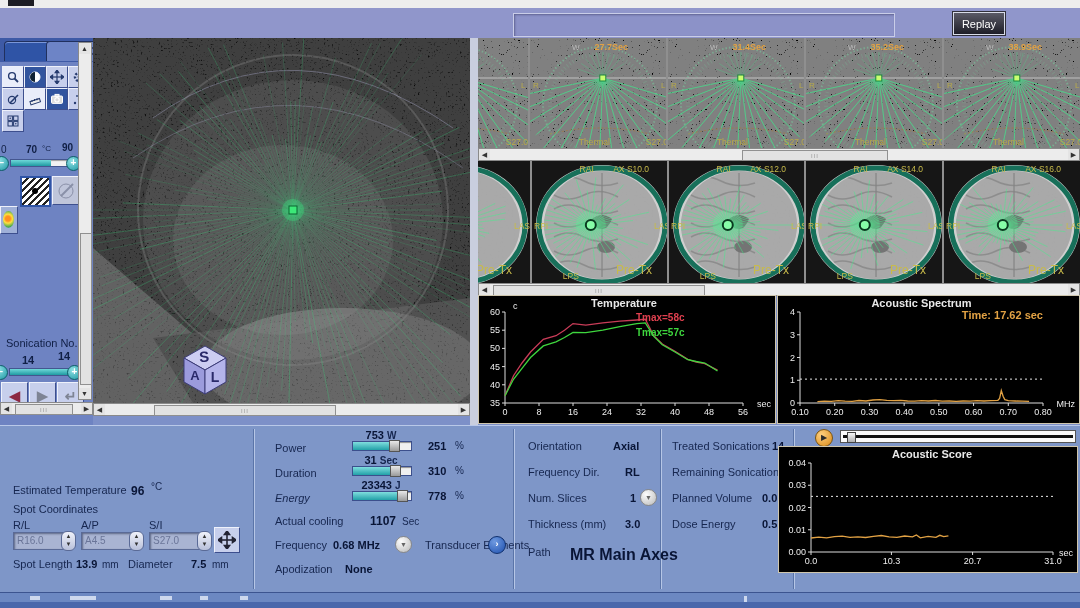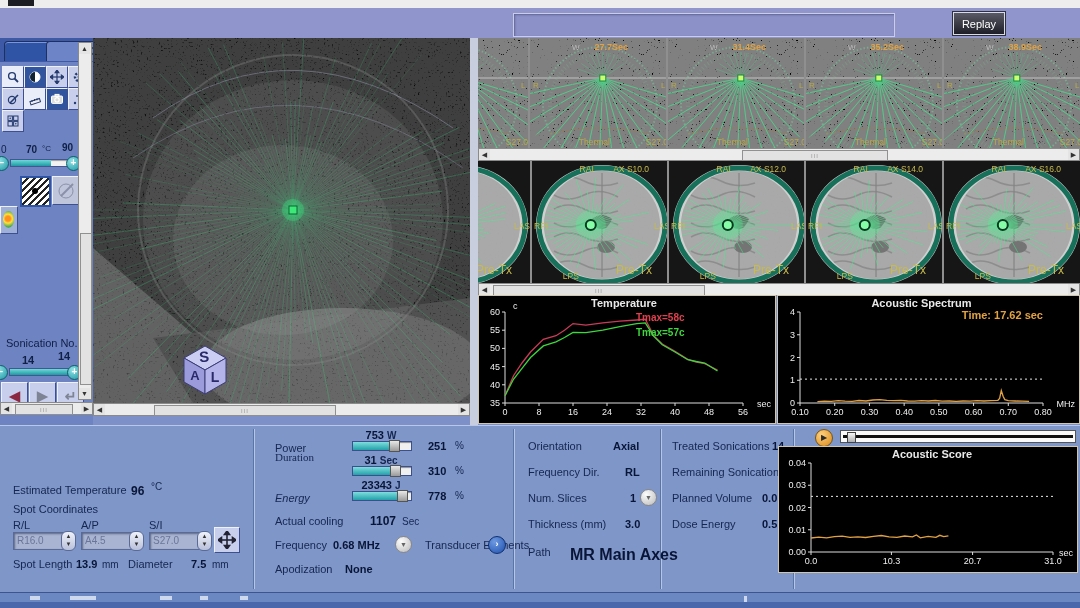--- a/index.html
+++ b/index.html
@@ -1229,21 +1229,21 @@
   <div class="abs lbl" style="left:275px;top:16px;">Power</div>
   <div class="abs val" style="left:352px;top:3px;width:58px;text-align:center;"><span>753</span>&nbsp;<span class="unit">W</span></div>
   <div class="pbar" style="left:352px;top:15px;">
       <div class="pbarfill" style="width:78%">
         <div class="pthumb"></div>
       </div>
     </div>
   <div class="abs val" style="left:428px;top:14px;">251</div>
   <div class="abs unit" style="left:455px;top:14px;">%</div>
 
-  <div class="abs lbl" style="left:275px;top:25px;font-family:Liberation Serif, serif;">Duration</div>
+  <div class="abs lbl" style="left:275px;top:41px;">Duration</div>
   <div class="abs val" style="left:352px;top:28px;width:58px;text-align:center;"><span>31</span>&nbsp;<span class="unit">Sec</span></div>
   <div class="pbar" style="left:352px;top:40px;">
       <div class="pbarfill" style="width:80%">
         <div class="pthumb"></div>
       </div>
     </div>
   <div class="abs val" style="left:428px;top:39px;">310</div>
   <div class="abs unit" style="left:455px;top:39px;">%</div>
 
   <div class="abs lbl" style="left:275px;top:66px;font-style:italic;">Energy</div>

